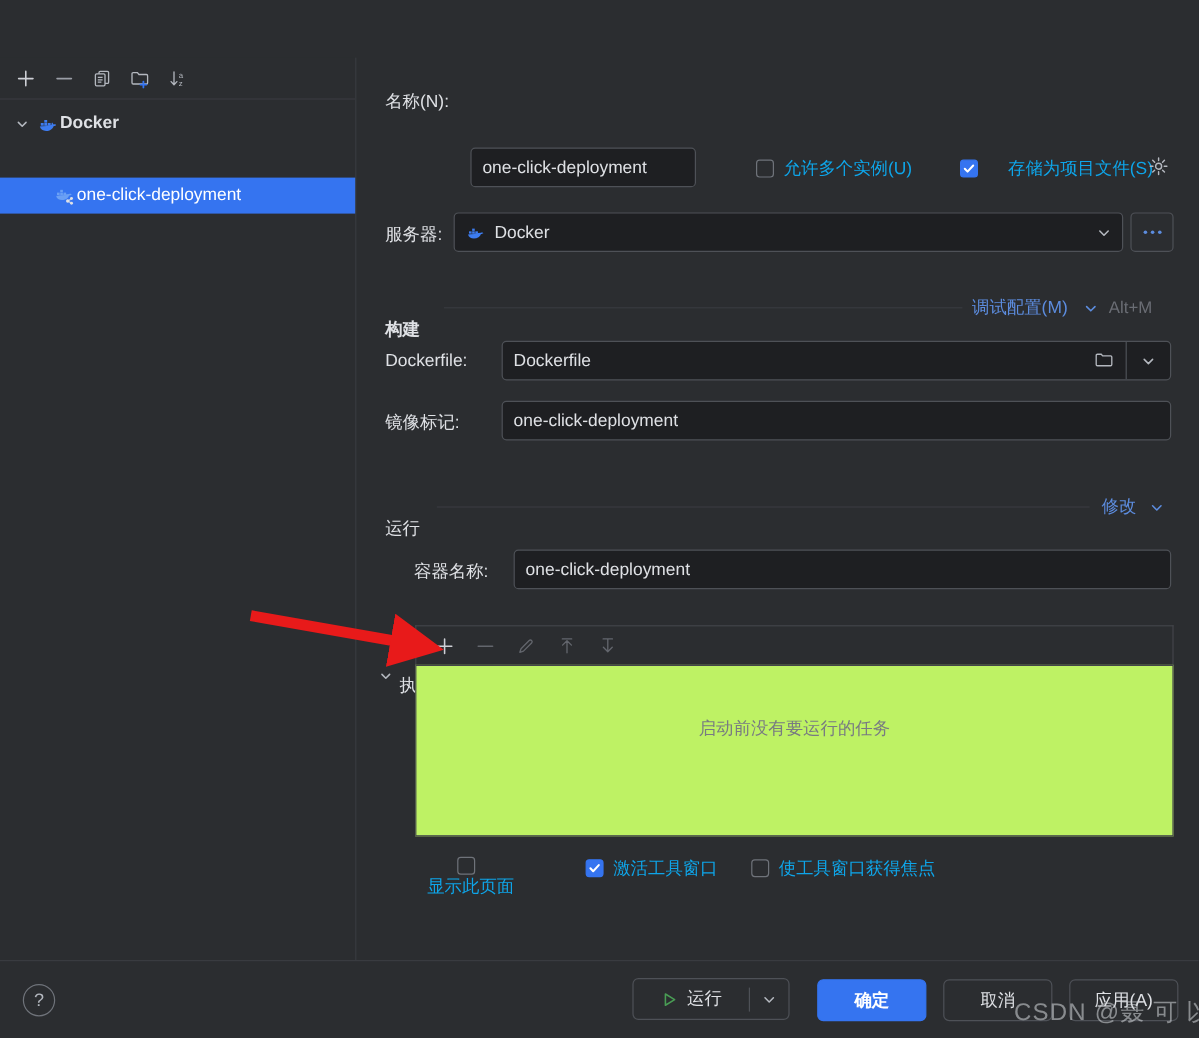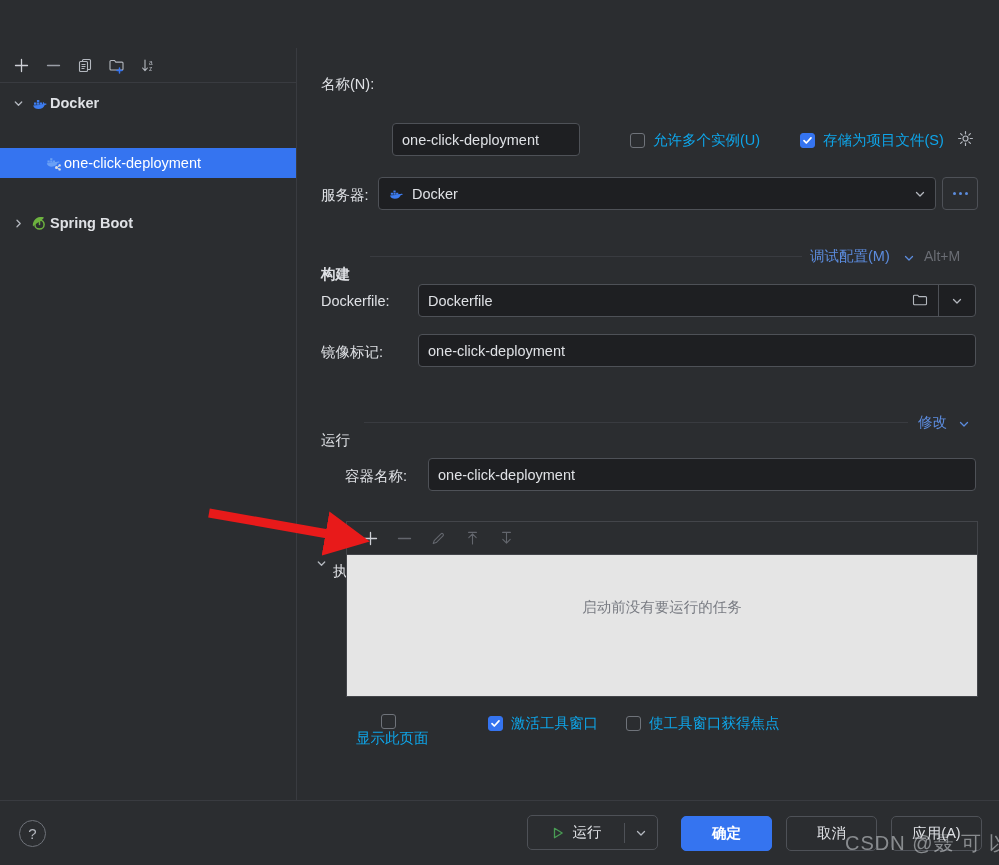--- a/index.html
+++ b/index.html
@@ -129,21 +129,21 @@
     position: absolute; left: 346px; top: 521px; width: 632px; height: 33px;
     border: 1px solid #43454a; border-bottom: none; background: #2b2d30;
     display:flex; align-items:center; padding-left: 8px; gap: 4px;
   }
   .bl-btn {
     width: 30px; height: 26px; display:flex; align-items:center; justify-content:center; cursor:pointer;
     border-radius: 3px;
   }
   .bl-list {
     position: absolute; left: 346px; top: 554px; width: 632px; height: 143px;
-    border: 1px solid #43454a; background: #e5e5e5;
+    border: 1px solid #43454a; background: #bef264;
     display: flex; align-items: flex-start; justify-content: center;
   }
   .bl-empty { margin-top: 43px; font-size: 14.5px; color: #787b82; }
 
   
   .bottom-bar {
     position: absolute; left: 0; top: 800px; width: 999px; height: 65px;
     border-top: 1px solid #393b40; background: #2b2d30;
   }
   .help-btn {
@@ -253,53 +253,38 @@
             <path d="M1.8 8.3c.4 2.2 2.4 3.4 4.9 3.4 3 0 5.4-1.5 6-4.4" fill="#6aa0f5"></path>
             <circle cx="11.5" cy="12.5" r="1.5" fill="#dfe1e5"></circle>
             <circle cx="14.6" cy="10.4" r="1.2" fill="#dfe1e5"></circle>
             <circle cx="14.6" cy="14.4" r="1.2" fill="#dfe1e5"></circle>
             <path d="M12.8 12 L13.8 11 M12.8 13 L13.8 14" stroke="#dfe1e5" stroke-width="1"></path>
           </svg>
         </div>
         <div class="node-label plain" style="margin-left:20px;color:#ffffff">one-click-deployment</div>
       </div>
 
-      <div class="tree-row" style="top:60px">
-        <div class="twisty">
-          <svg width="11" height="11" viewBox="0 0 11 11">
-              <path d="M4 2.3 L7.2 5.5 L4 8.7" stroke="#b4b8bf" stroke-width="1.3" fill="none" stroke-linecap="round" stroke-linejoin="round"></path>
-            </svg>
-        </div>
-        <div class="node-icon">
-          <svg width="18" height="18" viewBox="0 0 18 18">
-            <path d="M3 12.5 C2 8 5.5 3.5 10 3 C12.5 2.7 14 3.5 14 3.5 C13 5 11.5 6.5 9 8 C6.5 9.5 4.5 10.8 3 12.5 Z" fill="#6db33f"></path>
-            <circle cx="9.5" cy="10.5" r="4.6" fill="none" stroke="#6db33f" stroke-width="1.5"></circle>
-            <path d="M9.5 6 V10.5" stroke="#6db33f" stroke-width="1.5" stroke-linecap="round"></path>
-          </svg>
-        </div>
-        <div class="node-label">Spring Boot</div>
-      </div>
     </div>
 
     <div class="edit-templates">编辑配置模板...</div>
   </div>
 
   <div class="right-panel">
 
     <div class="form-row" style="left:23px; top:27px;">
       <div class="lbl">名称(N):</div>
     </div>
     <div class="tfield focusable" style="position:absolute; left:94px; top:75px; width:188px; height:33px;">one-click-deployment</div>
 
     <div class="cb" style="position:absolute; left:332px; top:83px;">
       <div class="box"></div>
       <div class="txt">允许多个实例(U)</div>
     </div>
 
-    <div class="cb checked" style="position:absolute; left:502px; top:83px;">
+    <div class="cb checked" style="position:absolute; left:502px; top:83px;gap:17px;">
       <div class="box">
         <svg width="11" height="11" viewBox="0 0 11 11">
             <path d="M2 5.6 L4.3 8 L9 2.9" stroke="#ffffff" stroke-width="1.7" fill="none" stroke-linecap="round" stroke-linejoin="round"></path>
           </svg>
       </div>
       <div class="txt">存储为项目文件(S)</div>
     </div>
     <div style="position:absolute; left:659px; top:82px; cursor:pointer;">
       <svg width="17" height="17" viewBox="0 0 17 17">
         <circle cx="8.5" cy="8.5" r="2.5" stroke="#b4b8bf" stroke-width="1.2" fill="none"></circle>

